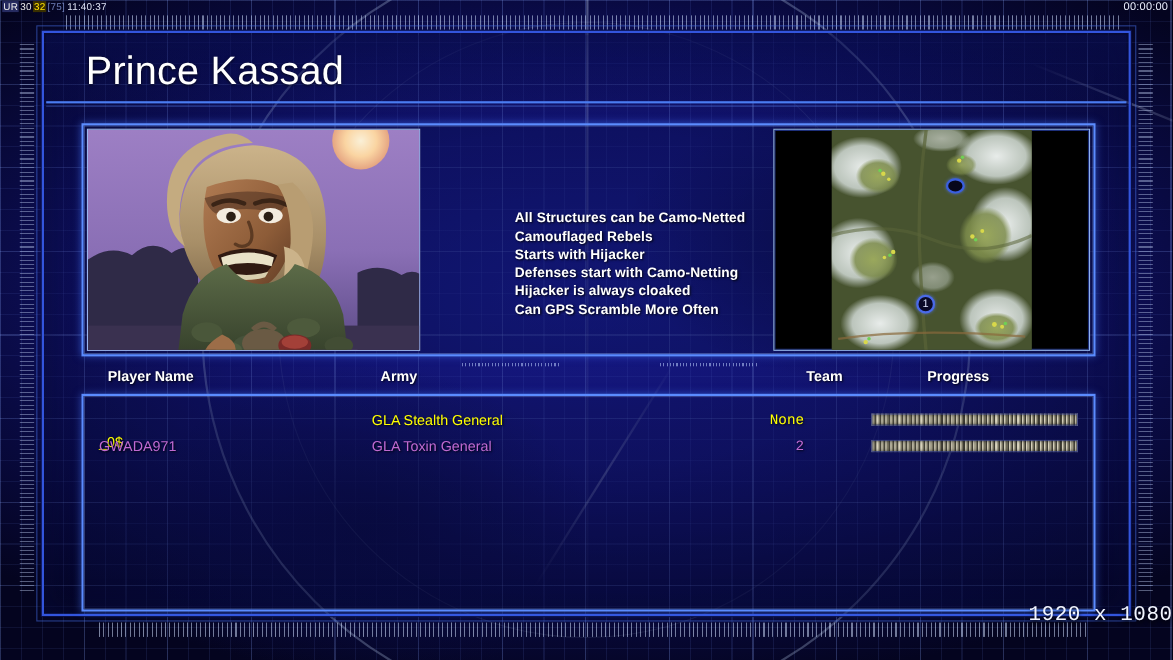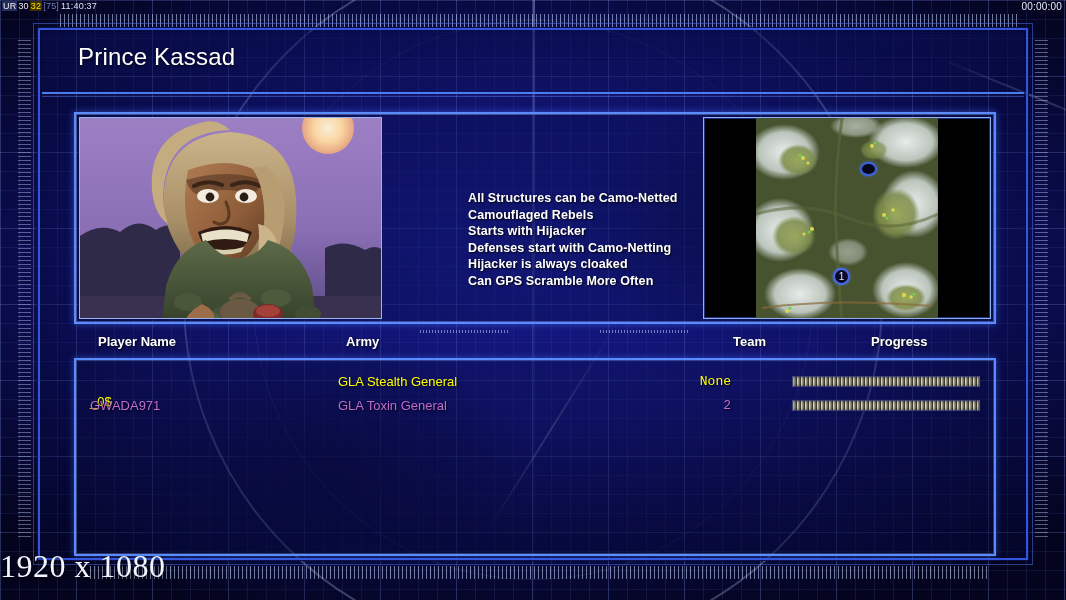--- a/index.html
+++ b/index.html
@@ -119,21 +119,21 @@
     position:absolute; left:2px; top:2px; right:2px; height:62px;
     border-bottom:2px solid #4a7cf0;
     background:linear-gradient(to bottom, rgba(10,16,90,.35), rgba(8,12,70,.18));
   }
   #titlebar::after{
     content:""; position:absolute; left:0; right:0; bottom:-5px; height:1px;
     background:rgba(90,130,240,.45);
   }
   #page-title{
     position:absolute; left:36px; top:11px;
-    font-size:24px; color:#ffffff; font-weight:400;
+    font-size:36px; color:#ffffff; font-weight:400;
     text-shadow:0 1px 3px rgba(0,0,0,.75);
     letter-spacing:.2px;
   }
 
   
   #info-panel{
     position:absolute; left:34px; top:82px; width:922px; height:212px;
     border:2px solid #5b8cff;
     box-shadow:0 0 7px rgba(70,120,255,.55), inset 0 0 0 1px rgba(150,185,255,.35);
     background:rgba(8,12,64,.30);
@@ -198,22 +198,22 @@
     border:1px solid rgba(40,50,120,.8);
     background:
       repeating-linear-gradient(to right,
         #d8d3bd 0 1px, #9e9a86 1px 2px, #6e6a58 2px 3px, #3a3830 3px 4px);
     box-shadow:inset 0 0 3px rgba(0,0,0,.6);
   }
 
   
   #resolution{
     position:absolute; left:0; right:0; top:548px;
-    text-align:left; font-family:Liberation Serif, serif;
-    font-size:32px; color:#f2f5ff;
+    text-align:right; font-family:Liberation Mono, monospace;
+    font-size:19px; color:#f2f5ff;
     text-shadow:0 2px 4px rgba(0,0,0,.85);
     z-index:25; letter-spacing:.5px;
   }
 </style>
 </head>
 <body>
 
 <div id="screen">
 
   <div class="grid-fine"></div>
@@ -394,21 +394,21 @@
       </div>
     </div>
 
     <div class="tickbar" style="left:380px; top:300px; width:90px;"></div>
     <div class="tickbar" style="left:560px; top:300px; width:90px;"></div>
 
     <div id="table-head">
       <div class="th" style="left:12px;text-align:right;">Player Name</div>
       <div class="th" style="left:260px;">Army</div>
       <div class="th" style="left:647px;">Team</div>
-      <div class="th" style="left:753px;padding-left:32px;">Progress</div>
+      <div class="th" style="left:725px;padding-left:32px;">Progress</div>
     </div>
 
     <div id="table-box">
 
       <div class="prow" style="top:10px;">
         <div class="pcell c-name" style="color:#ffff00;margin-top:20px;">_0$</div>
         <div class="pcell c-army" style="color:#ffff00;">GLA Stealth General</div>
         <div class="pcell c-team" style="color:#ffff00;">None</div>
         <div class="progress"></div>
       </div>

